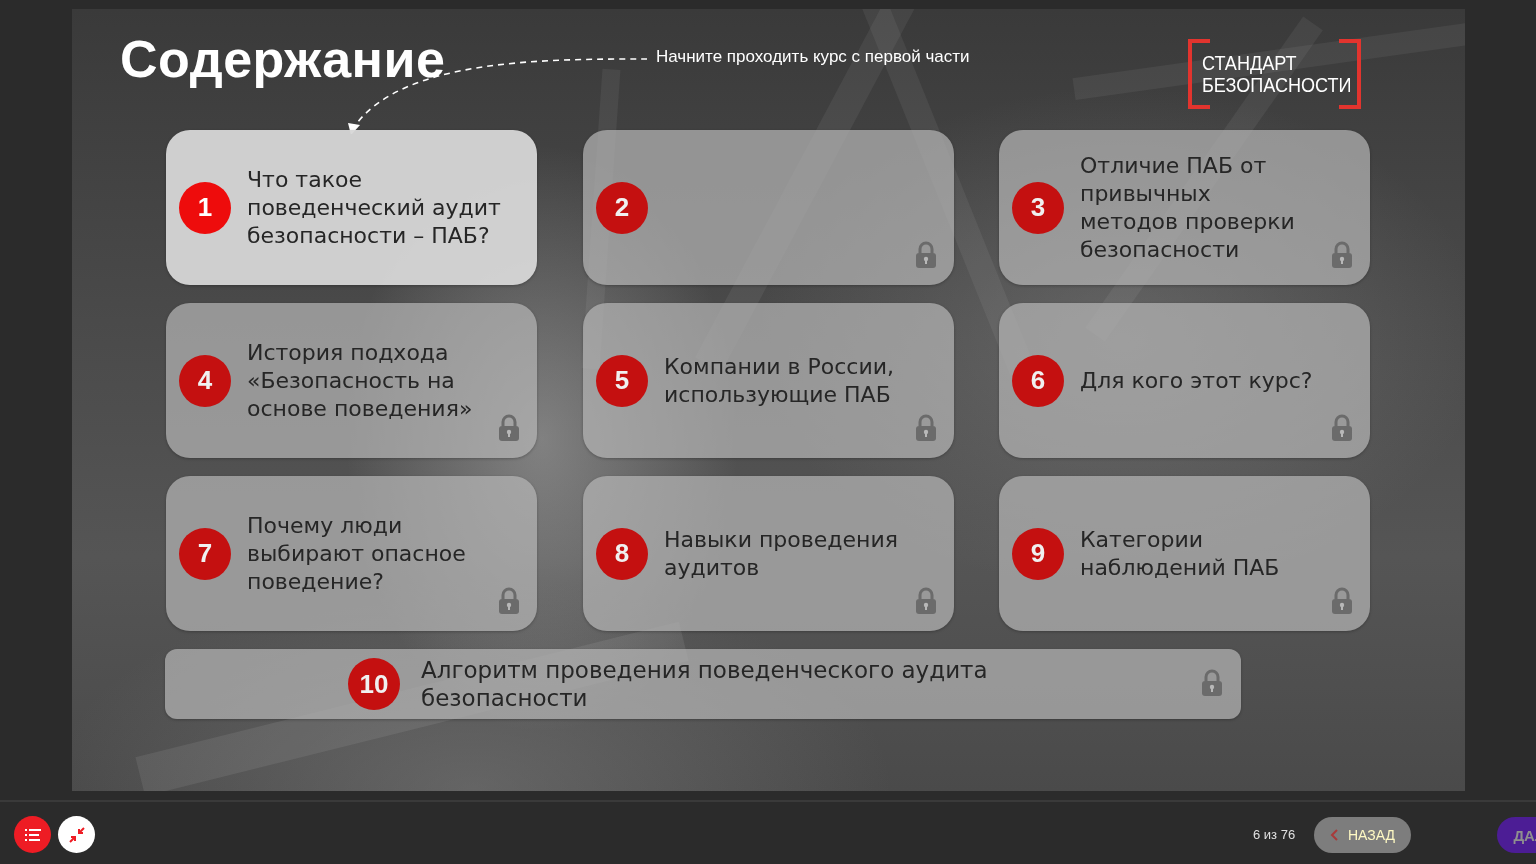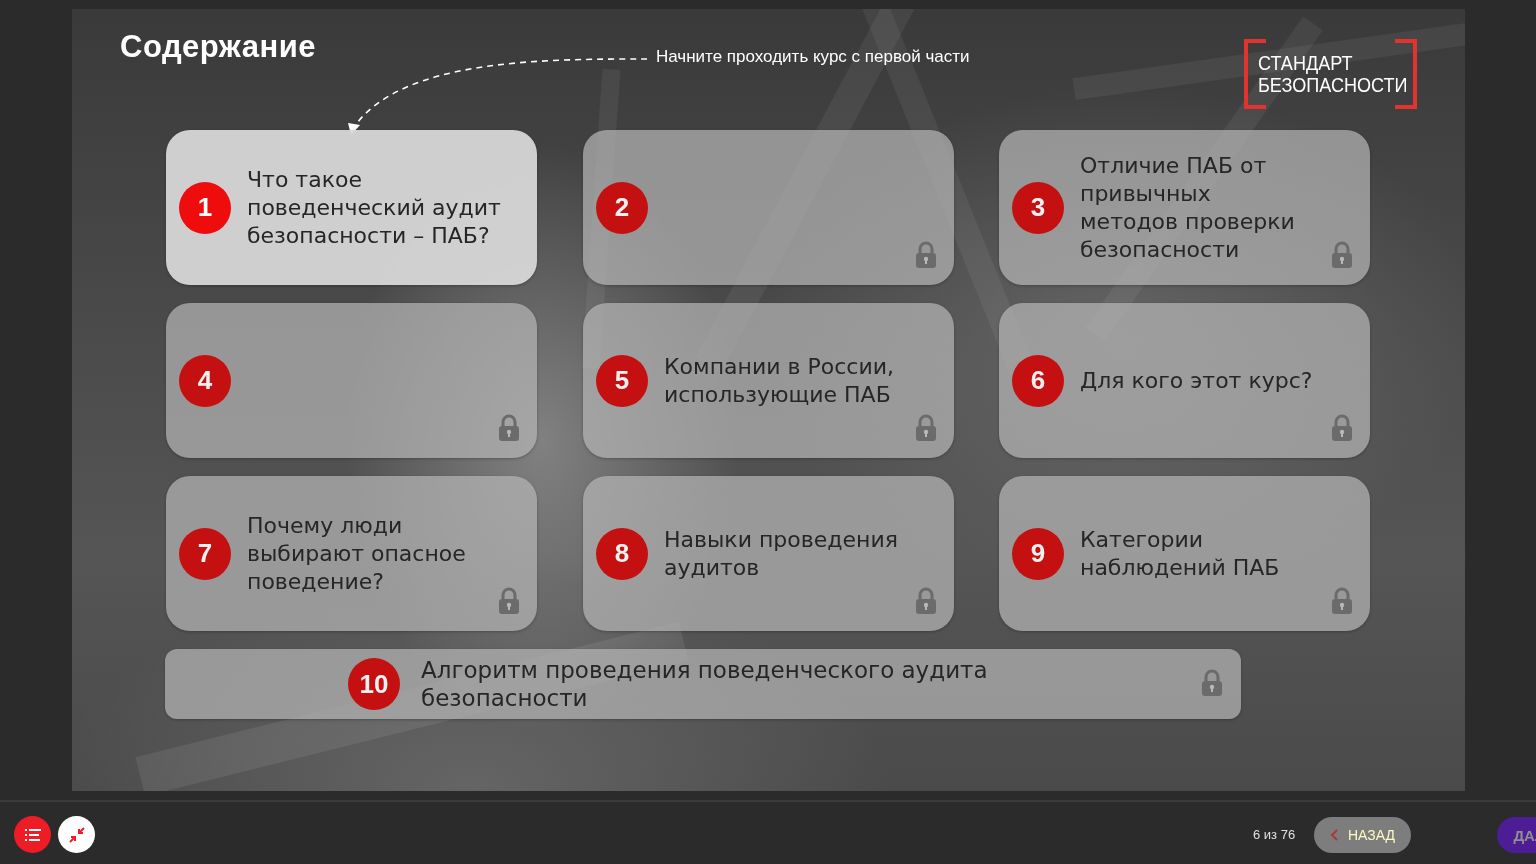--- a/index.html
+++ b/index.html
@@ -22,30 +22,30 @@
   .b1 { left: 720px; top: -40px; width: 30px; height: 420px; transform: rotate(28deg); }
   .b2 { left: 860px; top: -40px; width: 26px; height: 420px; transform: rotate(-22deg); }
   .b3 { left: 1000px; top: 40px; width: 420px; height: 22px; transform: rotate(-8deg); }
   .b4 { left: 1120px; top: -20px; width: 24px; height: 380px; transform: rotate(35deg); }
   .b5 { left: 60px; top: 680px; width: 560px; height: 40px; transform: rotate(-14deg); background: rgba(255,255,255,0.08); }
   .b6 { left: 520px; top: 60px; width: 18px; height: 300px; transform: rotate(4deg); }
 
   .title {
     position: absolute; left: 48px; top: 20px;
     font-family: "Liberation Sans", sans-serif; font-weight: bold;
-    font-size: 31px; color: #ffffff; letter-spacing: 0.5px;
+    font-size: 52px; color: #ffffff; letter-spacing: 0.5px;
   }
   .hint {
     position: absolute; left: 584px; top: 38px;
     font-family: Liberation Sans, sans-serif; font-size: 17px; color: #ffffff;
   }
   .hint-arrow { position: absolute; left: 270px; top: 40px; width: 320px; height: 85px; }
 
   .logo {
-    position: absolute; left: 1172px; top: 30px; width: 173px; height: 70px;
+    position: absolute; left: 1116px; top: 30px; width: 173px; height: 70px;
   }
   .logo .br-l, .logo .br-r {
     position: absolute; top: 0; width: 22px; height: 70px;
     border: 4px solid #e2342e;
   }
   .logo .br-l { left: 0; border-right: none; }
   .logo .br-r { right: 0; border-left: none; }
   .logo .txt {
     position: absolute; left: 14px; top: 13px; color: #ffffff;
     font-family: "Liberation Sans", sans-serif; font-size: 21px; line-height: 22px;
@@ -151,20 +151,21 @@
     <svg class="lock" viewBox="0 0 22 28">
         <path d="M5 12 V8 a6 6 0 0 1 12 0 V12" fill="none" stroke="#6b6b6b" stroke-width="3"></path>
         <rect x="1" y="12" width="20" height="15" rx="3" fill="#6b6b6b"></rect>
         <circle cx="11" cy="18" r="2.2" fill="#b8b8b8"></circle>
         <rect x="10" y="18" width="2" height="5" fill="#b8b8b8"></rect>
       </svg>
   </div>
 
   <div class="card" style="left:94px; top:294px;">
     <div class="num">4</div>
+    <div class="label" style="right:20px">История подхода «Безопасность на основе поведения»</div>
     <svg class="lock" viewBox="0 0 22 28">
         <path d="M5 12 V8 a6 6 0 0 1 12 0 V12" fill="none" stroke="#6b6b6b" stroke-width="3"></path>
         <rect x="1" y="12" width="20" height="15" rx="3" fill="#6b6b6b"></rect>
         <circle cx="11" cy="18" r="2.2" fill="#b8b8b8"></circle>
         <rect x="10" y="18" width="2" height="5" fill="#b8b8b8"></rect>
       </svg>
   </div>
 
   <div class="card" style="left:511px; top:294px;">
     <div class="num">5</div>

